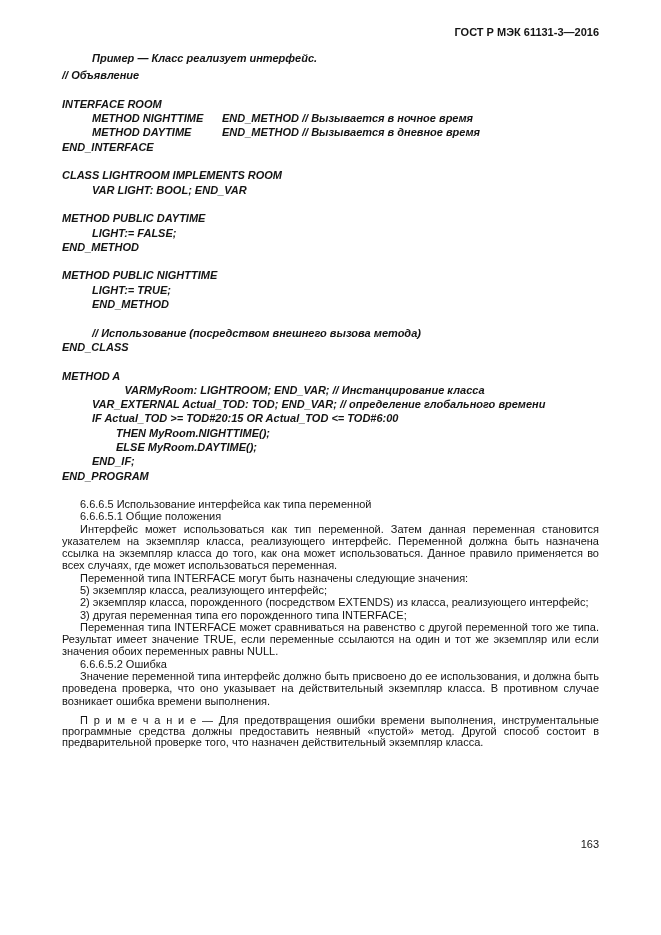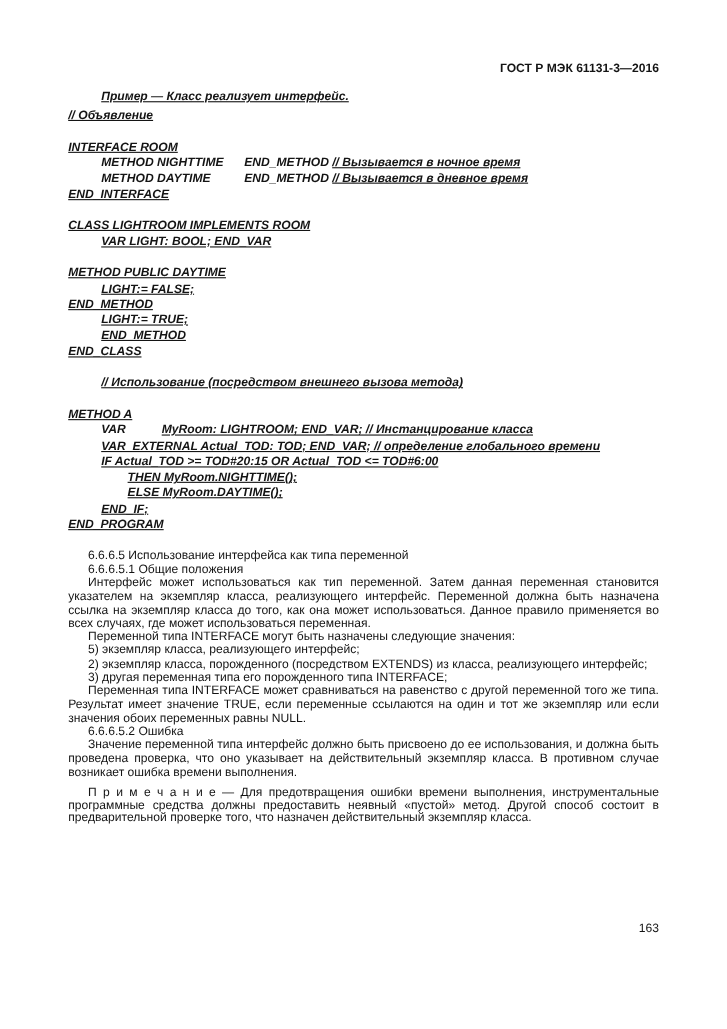--- a/index.html
+++ b/index.html
@@ -6,46 +6,46 @@
     margin: 0;
     padding: 0;
     background: #ffffff;
   }
   .page {
     position: relative;
     width: 661px;
     height: 935px;
     background: #ffffff;
     box-sizing: border-box;
-    padding: 56px 62px 0 62px;
+    padding: 26px 62px 0 62px;
     font-family: "Liberation Sans", sans-serif;
     color: #141414;
     overflow: hidden;
   }
   .running-header {
     text-align: right;
     font-size: 11px;
     font-weight: bold;
     margin-bottom: 13px;
   }
   
   .code {
     font-weight: bold;
     font-style: italic;
     font-size: 11px;
     line-height: 14.3px;
   }
-  .cl { min-height: 14.3px; text-decoration: underline; }
+  .cl { min-height: 14.3px; }
   .ind1 { margin-left: 30px; }
   .ind2 { margin-left: 54px; }
   .gap  { margin-top: 14.3px; }
   .gap-sm { margin-top: 3px; }
   .c130 { display: inline-block; width: 130px; }
   .c80  { display: inline-block; width: 80px; }
-  .c55  { display: inline-block; width: 55px; }
+  .c55  { display: inline-block; width: 55px; text-align: right; }
   
   .bodytext {
     margin-top: 15px;
     font-size: 11px;
     line-height: 12.3px;
   }
   .para {
     text-align: justify;
     text-indent: 18px;
   }
@@ -81,25 +81,26 @@
     <div class="cl ind1"><span class="c130">METHOD DAYTIME</span><span class="c80">END_METHOD</span><span>// Вызывается в дневное время</span></div>
     <div class="cl">END_INTERFACE</div>
 
     <div class="cl gap">CLASS LIGHTROOM IMPLEMENTS ROOM</div>
     <div class="cl ind1">VAR LIGHT: BOOL; END_VAR</div>
 
     <div class="cl gap">METHOD PUBLIC DAYTIME</div>
     <div class="cl ind1">LIGHT:= FALSE;</div>
     <div class="cl">END_METHOD</div>
 
+    <div class="cl gap">METHOD PUBLIC NIGHTTIME</div>
     <div class="cl ind1">LIGHT:= TRUE;</div>
     <div class="cl ind1">END_METHOD</div>
+    <div class="cl gap ind1">// Использование (посредством внешнего вызова метода)</div>
+
     <div class="cl">END_CLASS</div>
-
-    <div class="cl gap ind1">// Использование (посредством внешнего вызова метода)</div>
 
     <div class="cl gap">METHOD A</div>
     <div class="cl ind1"><span class="c55">VAR</span><span>MyRoom: LIGHTROOM; END_VAR; // Инстанцирование класса</span></div>
     <div class="cl ind1">VAR_EXTERNAL Actual_TOD: TOD; END_VAR; // определение глобального времени</div>
     <div class="cl ind1">IF Actual_TOD &gt;= TOD#20:15 OR Actual_TOD &lt;= TOD#6:00</div>
     <div class="cl ind2">THEN MyRoom.NIGHTTIME();</div>
     <div class="cl ind2">ELSE MyRoom.DAYTIME();</div>
     <div class="cl ind1">END_IF;</div>
     <div class="cl">END_PROGRAM</div>
   </div>

